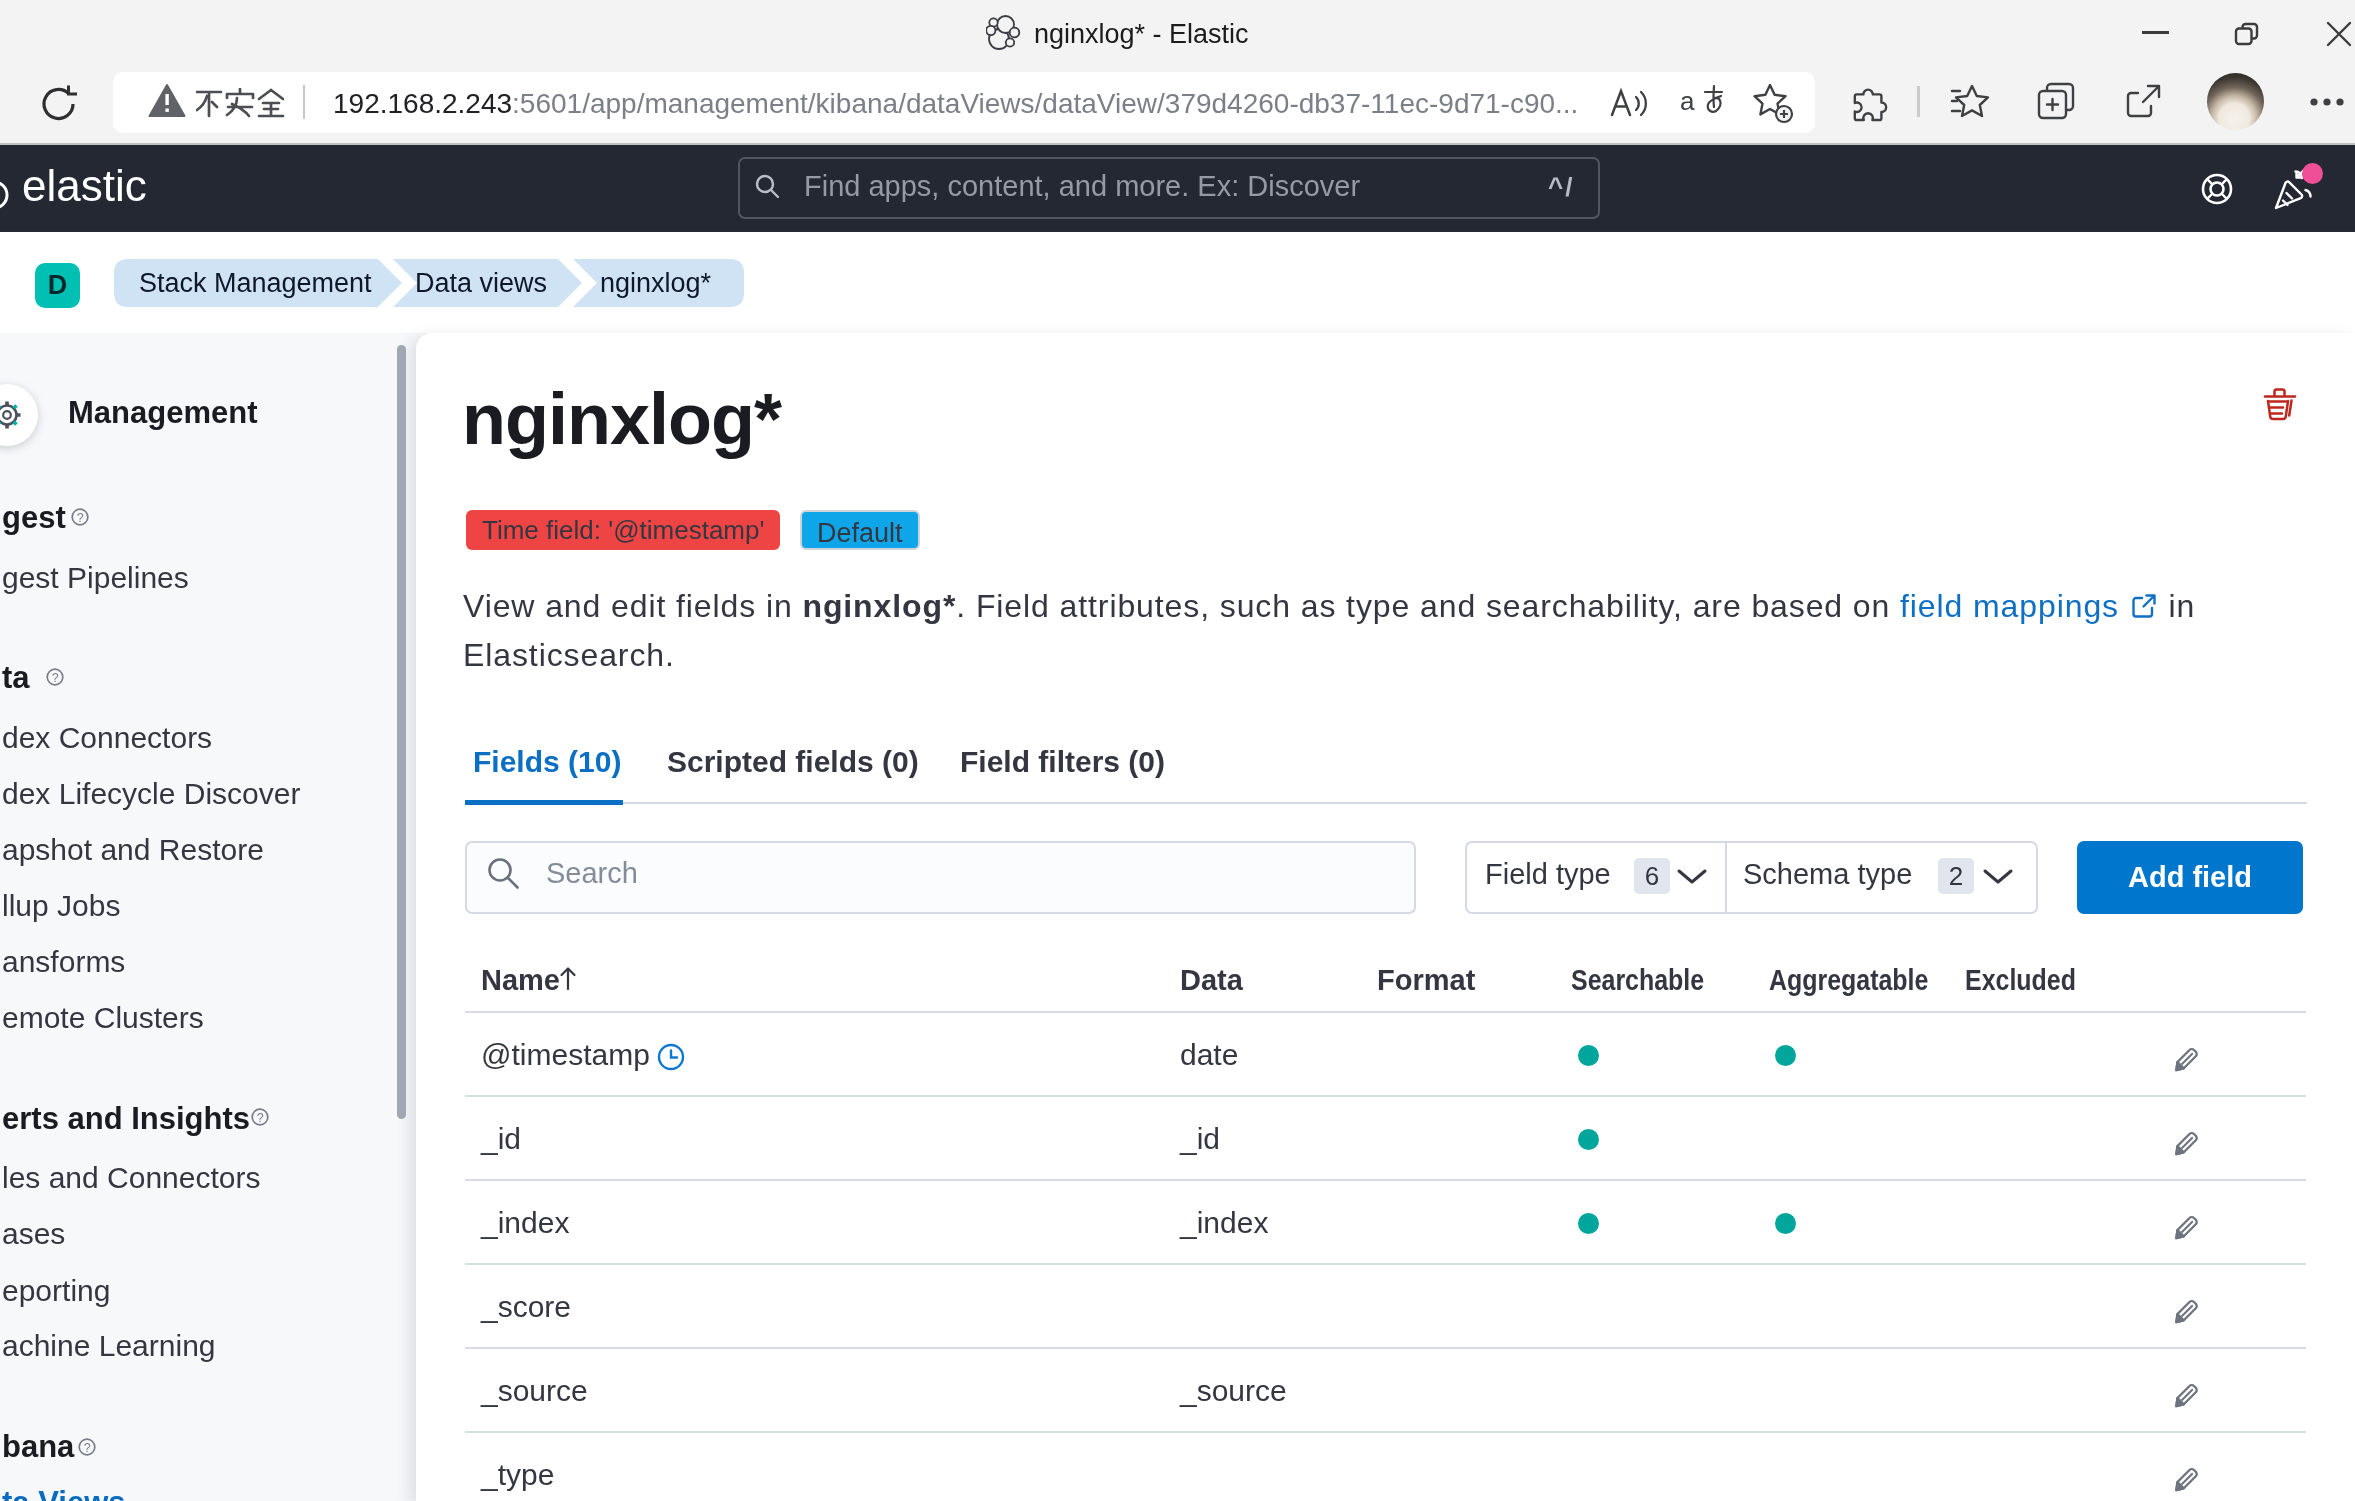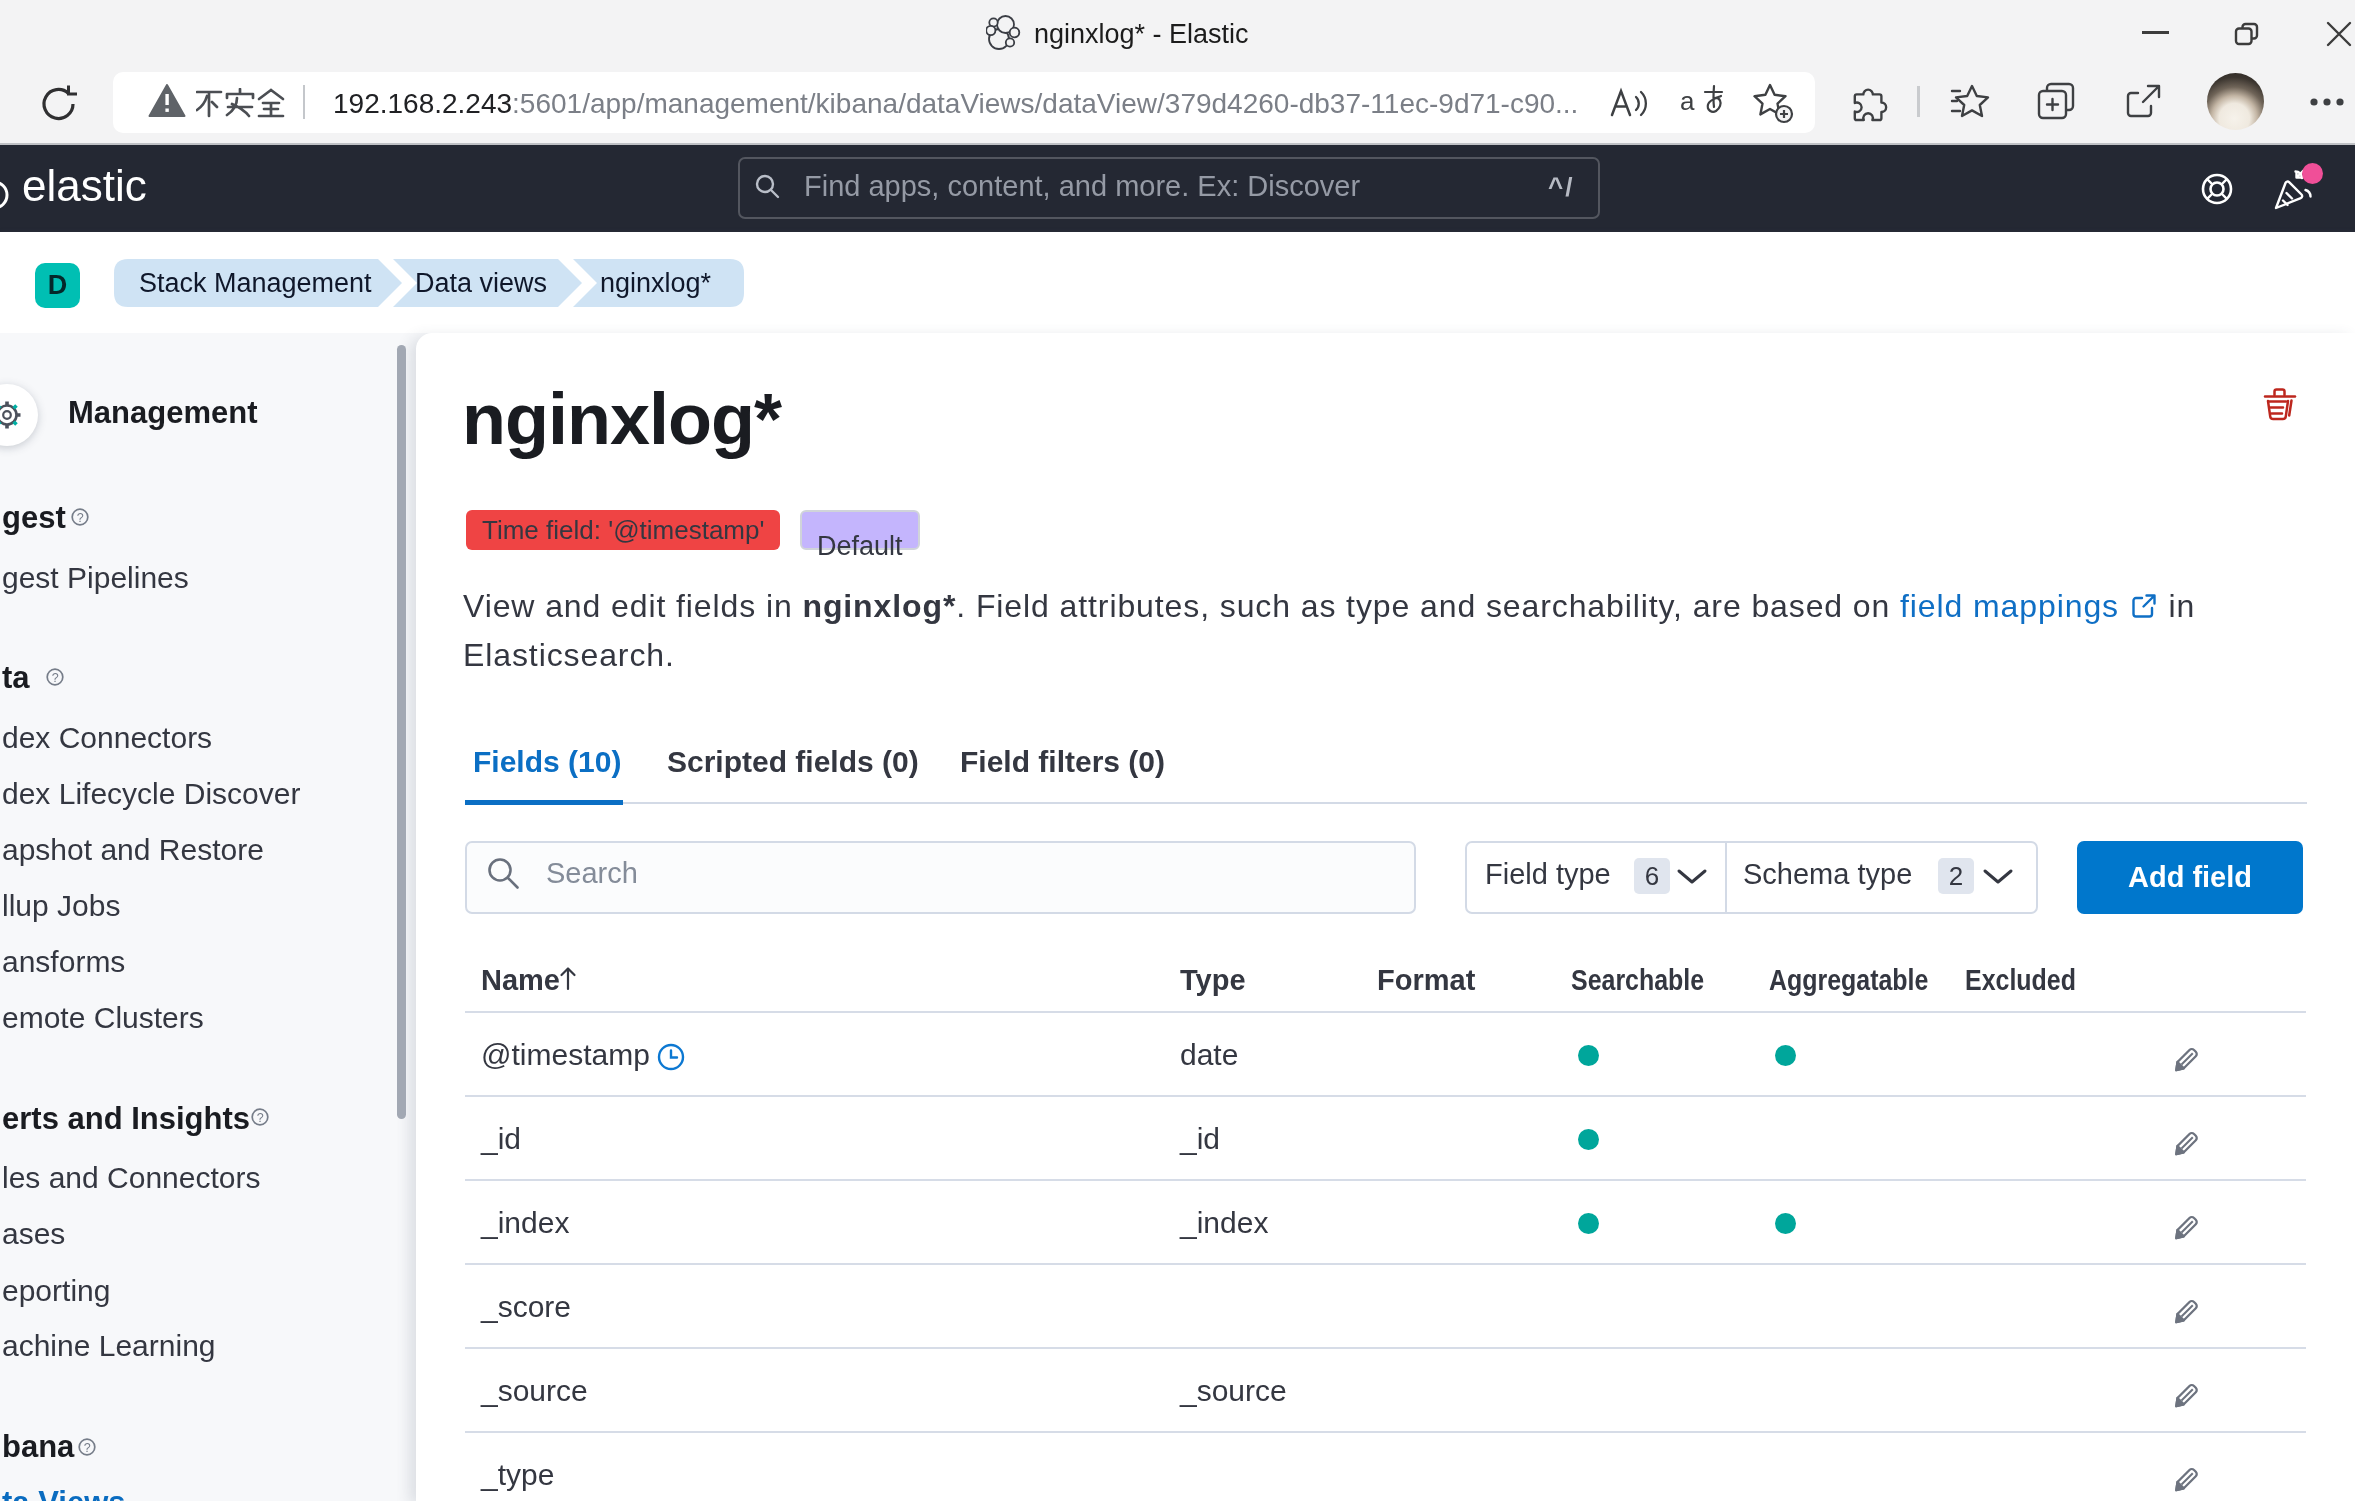--- a/index.html
+++ b/index.html
@@ -92,42 +92,42 @@
 <div class="navitem" style="top:1161px;">les and Connectors</div>
 <div class="navitem" style="top:1217px;">ases</div>
 <div class="navitem" style="top:1274px;">eporting</div>
 <div class="navitem" style="top:1329px;">achine Learning</div>
 <div class="navhead" style="top:1429px;">bana</div>
 <div class="navhead" style="top:1485px;color:#0a6cc0;">ta Views</div>
 <div id="sscroll"></div>
 
 <div id="title">nginxlog*</div>
 <div class="badge" style="left:466px;background:#ef4444;padding:0 16px;font-size:26px;">Time field: '@timestamp'</div>
-<div class="badge" style="left:800px;background:#c4b5fd;border:2px solid #d0d4da;padding:16px 15px;line-height:36px;">Default</div>
+<div class="badge" style="left:800px;background:#0ea5e9;border:2px solid #d0d4da;padding:3px 15px;line-height:36px;">Default</div>
 <div id="para">View and edit fields in <b>nginxlog*</b>. Field attributes, such as type and searchability, are based on <a>field mappings</a> <svg width="30" height="30" style="vertical-align:-4px" fill="none" stroke="#0f6fc5" stroke-width="2.4" stroke-linecap="round" stroke-linejoin="round">
       <path d="M13,7 H7 a2.5,2.5 0 0 0 -2.5,2.5 V23 a2.5,2.5 0 0 0 2.5,2.5 H20.5 a2.5,2.5 0 0 0 2.5,-2.5 V17"></path>
       <path d="M17.5,4.5 h8 v8 M25.5,4.5 L14.5,15.5"></path>
     </svg> in<br>Elasticsearch.</div>
 <div class="tab" style="left:473px;color:#0b6fc4;">Fields (10)</div>
 <div class="tab" style="left:667px;color:#343741;">Scripted fields (0)</div>
 <div class="tab" style="left:960px;color:#343741;">Field filters (0)</div>
 <div id="tabrule"></div>
 <div id="tabsel"></div>
 <div id="searchbox"></div>
 <div id="sbph">Search</div>
 <div id="filters"></div>
 <div class="abs" style="left:1725px;top:843px;width:2px;height:69px;background:#d3dae6;"></div>
 <div class="ftext" style="left:1485px;">Field type</div>
 <div class="numbadge" style="left:1634px;">6</div>
 <div class="ftext" style="left:1743px;">Schema type</div>
 <div class="numbadge" style="left:1938px;">2</div>
 <div id="addfield">Add field</div>
 
 <div class="th" style="left:481px;">Name</div>
-<div class="th" style="left:1180px;">Type</div>
+<div class="th" style="left:1180px;">Data</div>
 <div class="th" style="left:1377px;">Format</div>
 <div class="th" style="left:1571px;transform:scaleX(.86);transform-origin:0 0;">Searchable</div>
 <div class="th" style="left:1769px;transform:scaleX(.86);transform-origin:0 0;">Aggregatable</div>
 <div class="th" style="left:1965px;transform:scaleX(.86);transform-origin:0 0;">Excluded</div>
 <div class="rline" style="top:1011px;"></div>
 <div class="rline" style="top:1095px;"></div>
 <div class="rline" style="top:1179px;"></div>
 <div class="rline" style="top:1263px;"></div>
 <div class="rline" style="top:1347px;"></div>
 <div class="rline" style="top:1431px;"></div>

